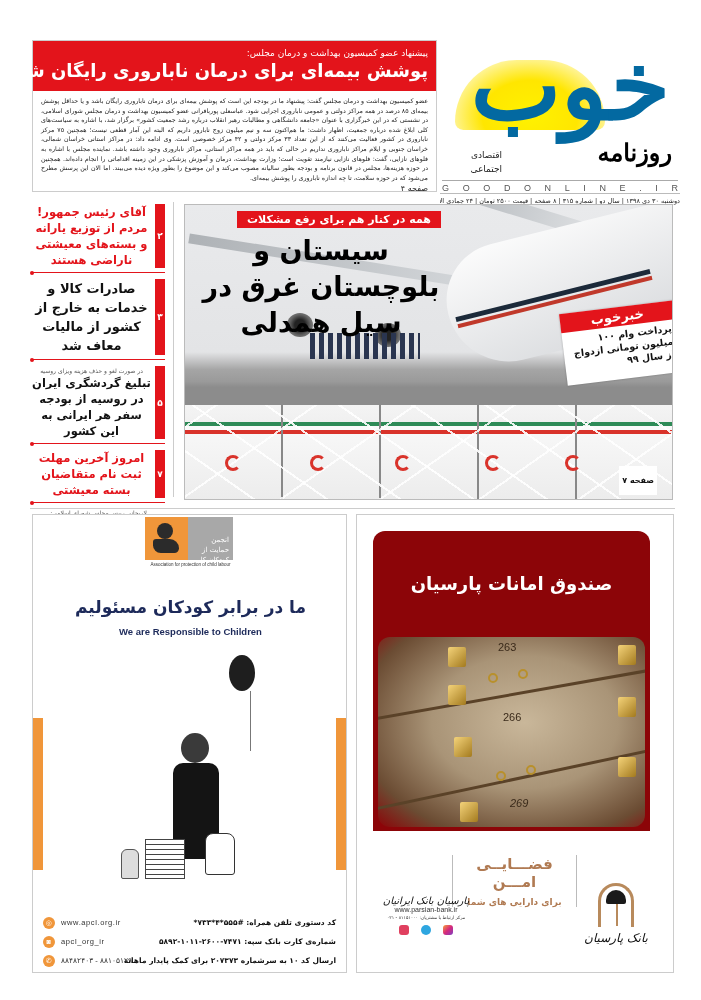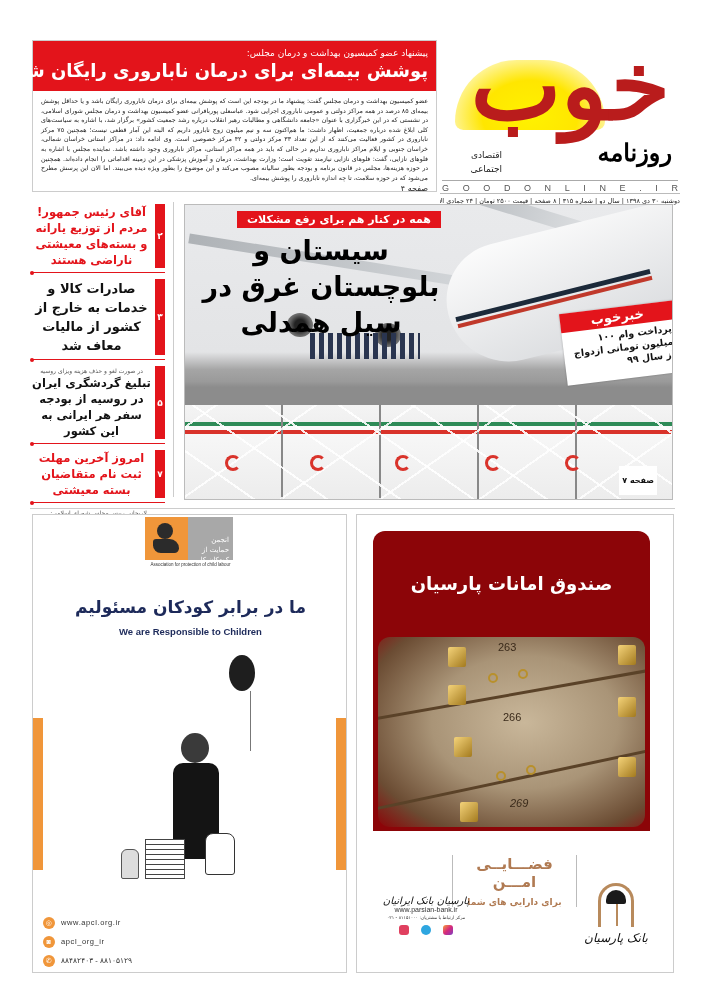--- a/index.html
+++ b/index.html
@@ -5,21 +5,21 @@
   * { box-sizing: border-box; margin: 0; padding: 0; }
   html, body { width: 701px; height: 1000px; background: #ffffff; overflow: hidden; }
   body { font-family: "DejaVu Sans", sans-serif; position: relative; color: #111; }
   .rtl { direction: rtl; }
 
   
   .masthead { position: absolute; left: 440px; top: 30px; width: 240px; height: 175px; }
   .sun { position: absolute; left: 15px; top: 30px; width: 150px; height: 70px; border-radius: 75px 75px 10px 10px;
          background: radial-gradient(ellipse at 50% 80%, #fff200 0%, #ffe600 45%, #fff5a0 75%, rgba(255,255,255,0) 100%); }
   .logo-main { position: absolute; right: 10px; top: 8px; font-family: "DejaVu Serif", serif; font-weight: bold;
-               font-size: 96px; line-height: 1; color: #b91c1c; letter-spacing: -4px; }
+               font-size: 96px; line-height: 1; color: #0369a1; letter-spacing: -4px; }
   .logo-sub { position: absolute; right: 8px; top: 108px; font-family: "DejaVu Serif", serif; font-weight: bold;
               font-size: 24px; color: #000; }
   .logo-tags { position: absolute; left: 12px; top: 118px; font-size: 9px; line-height: 14px; text-align: right; width: 50px; color: #222; }
   .domain-line { position: absolute; left: 2px; top: 150px; width: 236px; display: flex; justify-content: space-between;
                  font-family: "Liberation Sans", sans-serif; font-size: 9px; color: #555; border-top: 1px solid #aaa; padding-top: 2px; }
   .date-line { position: absolute; left: 0; top: 163px; width: 240px; font-size: 6.5px; color: #222; text-align: right;
                border-top: 1px solid #bbb; padding-top: 3px; white-space: nowrap; overflow: hidden; }
 
   
   .top-news { position: absolute; left: 32px; top: 40px; width: 405px; height: 152px; border: 1px solid #ccc; }
@@ -239,20 +239,25 @@
       </div>
     <div class="contact-row">
         <span class="orange-dot">◙</span>
         <span>apcl_org_ir</span>
       </div>
     <div class="contact-row">
         <span class="orange-dot">✆</span>
         <span>۸۸۴۸۲۴۰۳ - ۸۸۱۰۵۱۲۹</span>
       </div>
   </div>
+  <div class="contact-right">
+    <div>کد دستوری تلفن همراه: #۵۵۵*۴*۷۳۳*</div>
+    <div>شماره‌ی کارت بانک سپه: ۷۴۷۱-۲۶۰۰-۱۰۱۱-۵۸۹۲</div>
+    <div>ارسال کد ۱۰ به سرشماره ۲۰۷۳۷۳ برای کمک پایدار ماهانه</div>
+  </div>
 </div>
 
 <div class="ad-right">
   <div class="bank-panel">
     <div class="bank-title">صندوق امانات پارسیان</div>
     <div class="vault">
       <div class="vault-line" style="top:55px;transform:rotate(-10deg);"></div>
       <div class="vault-line" style="top:140px;transform:rotate(-12deg);"></div>
       <div class="vault-num" style="left:120px;top:4px;">263</div>
       <div class="vault-num" style="left:125px;top:74px;">266</div>

